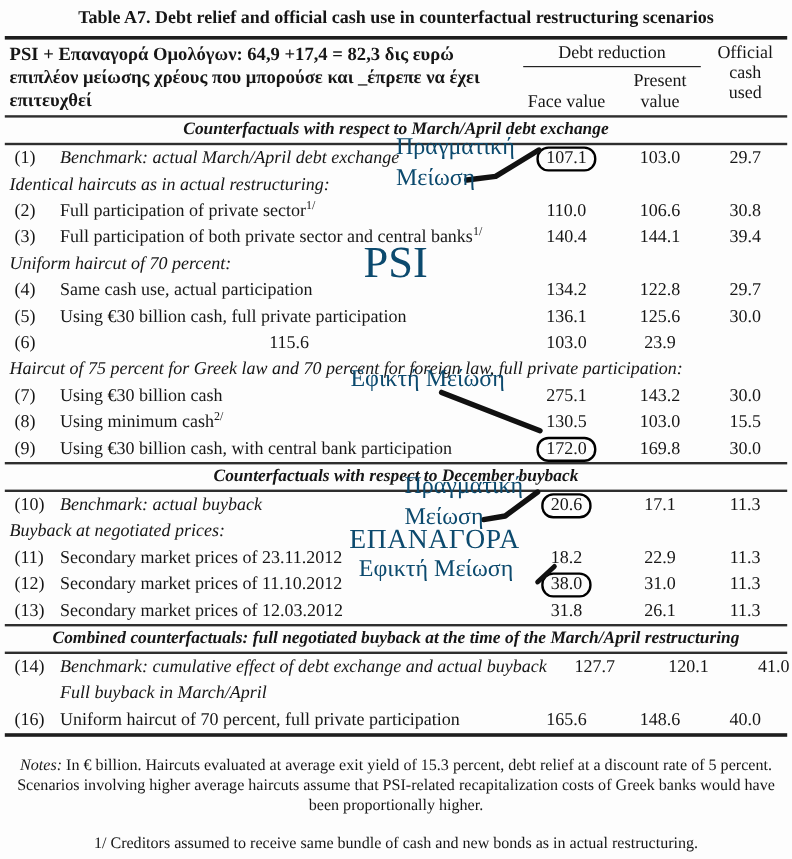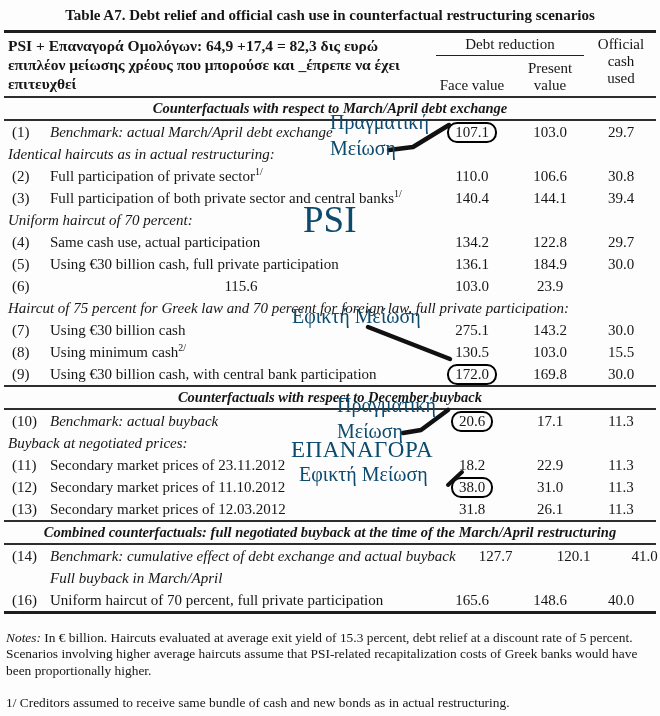--- a/index.html
+++ b/index.html
@@ -46,21 +46,21 @@
   #ann-actual1{left:330px;top:109px;width:120px;font-size:20px;line-height:26px;}
   #ann-psi{left:303px;top:201px;font-size:37px;line-height:38px;}
   #ann-feasible1{left:292px;top:305px;font-size:20px;white-space:nowrap;}
   #ann-actual2{left:337px;top:392px;width:120px;font-size:20px;line-height:26px;}
   #ann-buyback{left:291px;top:437px;font-size:23px;white-space:nowrap;letter-spacing:0.5px;}
   #ann-feasible2{left:299px;top:463px;font-size:20px;white-space:nowrap;}
 
   .arrows{position:absolute;left:0;top:0;width:660px;height:716px;z-index:5;pointer-events:none;}
 
   .notes{margin:4px 6px 0 6px;font-size:13.4px;line-height:1.24;}
-  .notes p{margin:16px 0 3px 0;}
+  .notes p{margin:16px 0 3px 0;text-align:center;}
   .fn{margin:0;}
 </style>
 </head>
 <body>
 
 <div class="page">
 
   <div class="title">Table A7. Debt relief and official cash use in counterfactual restructuring scenarios</div>
 
   <div class="table">
@@ -111,21 +111,21 @@
       <span class="c-label">Same cash use, actual participation</span>
       <span class="c-val">134.2</span>
       <span class="c-val">122.8</span>
       <span class="c-val">29.7</span>
     </div>
 
     <div class="trow">
       <span class="c-num">(5)</span>
       <span class="c-label">Using €30 billion cash, full private participation</span>
       <span class="c-val">136.1</span>
-      <span class="c-val">184.9</span>
+      <span class="c-val">125.6</span>
       <span class="c-val">30.0</span>
     </div>
 
     <div class="trow">
       <span class="c-num">(6)</span>
       <span class="c-val">115.6</span>
       <span class="c-val">103.0</span>
       <span class="c-val">23.9</span>
     </div>
 

